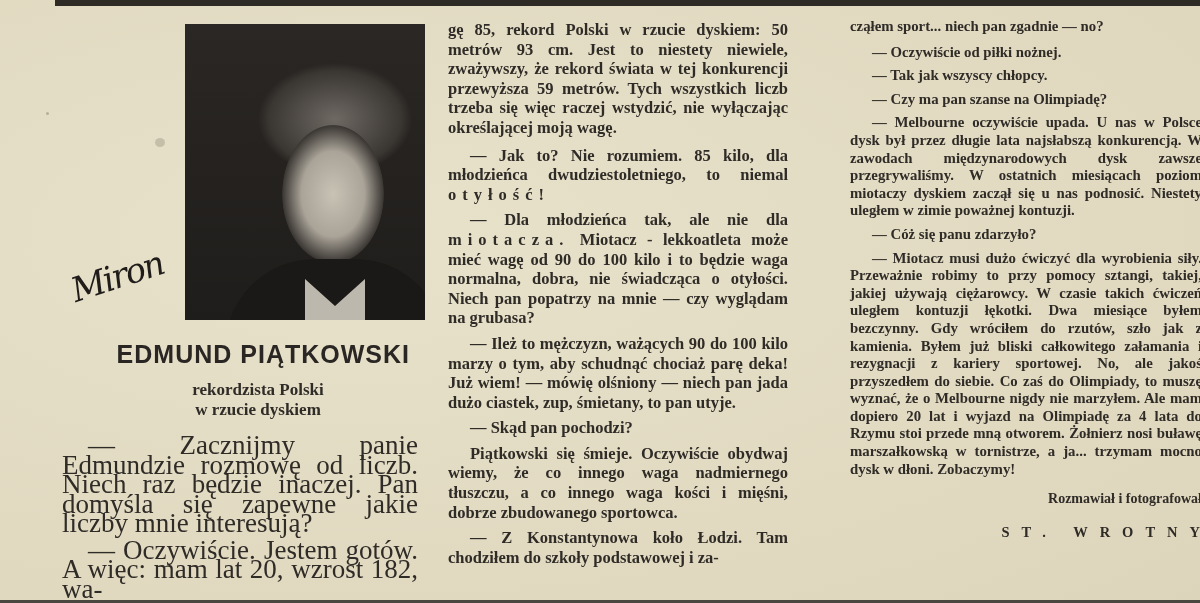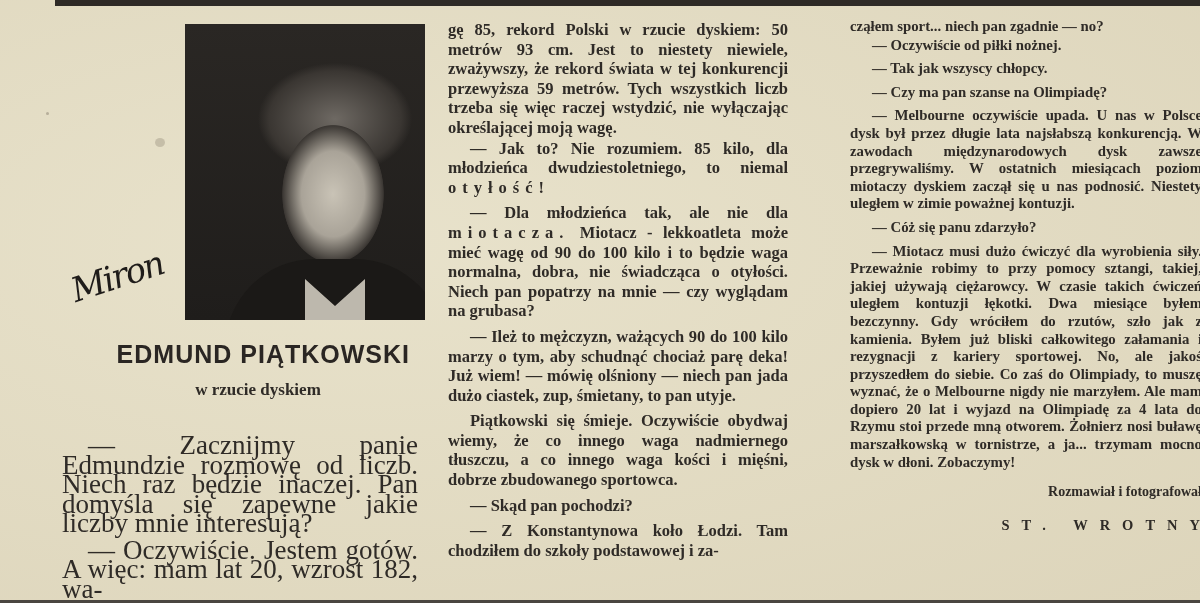--- a/index.html
+++ b/index.html
@@ -36,21 +36,21 @@
     position:absolute; left:120px; top:380px; width:276px; text-align:center;
     font-weight:bold; font-size:17px; line-height:20px;
   }
   .col { position:absolute; text-align:justify; }
   .col p { margin:0; }
   .col1 { left:62px; top:436px; width:356px; font-size:27px; line-height:19.5px; }
   .col1 p.para { text-indent:26px; margin-bottom:7px; }
   .col2 { left:448px; top:20px; width:340px; font-size:16.5px; line-height:19.6px; font-weight:bold; }
   .col3 { left:850px; top:18px; width:352px; font-size:14.8px; line-height:17.6px; font-weight:bold; }
   .col2 p.para, .col3 p.para { text-indent:22px; margin-bottom:6px; }
-  .col2 p.cont, .col3 p.cont { margin-bottom:1px; }
+  .col2 p.cont, .col3 p.cont { margin-bottom:8px; }
   .spaced { letter-spacing:6px; }
   .byline { text-align:right; margin-top:12px; }
   .byline .role { font-size:14px; }
   .byline .name { font-size:14.5px; letter-spacing:12px; margin-top:16px; margin-right:-10px; }
   .dust { position:absolute; border-radius:50%; background:#8a8070; opacity:.5; }
 </style>
 </head>
 <body>
 
 <div class="frame-top"></div>
@@ -61,35 +61,36 @@
 
 <div class="signature">Miron</div>
 
 <div class="photo" title="portrait of Edmund Piątkowski">
   <div class="shoulders"></div>
   <div class="collar"></div>
 </div>
 
 <div class="headline">EDMUND PIĄTKOWSKI</div>
 <div class="subhead">
+  <div>rekordzista Polski</div>
   <div>w rzucie dyskiem</div>
 </div>
 
 <div class="col col1">
   <p class="para">— Zacznijmy panie Edmundzie rozmowę od liczb. Niech raz będzie inaczej. Pan domyśla się zapewne jakie liczby mnie interesują?</p>
   <p class="para">— Oczywiście. Jestem gotów. A więc: mam lat 20, wzrost 182, wa-</p>
 </div>
 
 <div class="col col2">
   <p class="cont">gę 85, rekord Polski w rzucie dyskiem: 50 metrów 93 cm. Jest to niestety niewiele, zważywszy, że rekord świata w tej konkurencji przewyższa 59 metrów. Tych wszystkich liczb trzeba się więc raczej wstydzić, nie wyłączając określającej moją wagę.</p>
   <p class="para"><span>— Jak to? Nie rozumiem. 85 kilo, dla młodzieńca dwudziestoletniego, to niemal </span><span class="spaced">otyłość!</span></p>
   <p class="para"><span>— Dla młodzieńca tak, ale nie dla </span><span class="spaced">miotacza.</span><span> Miotacz - lekkoatleta może mieć wagę od 90 do 100 kilo i to będzie waga normalna, dobra, nie świadcząca o otyłości. Niech pan popatrzy na mnie — czy wyglądam na grubasa?</span></p>
   <p class="para">— Ileż to mężczyzn, ważących 90 do 100 kilo marzy o tym, aby schudnąć chociaż parę deka! Już wiem! — mówię olśniony — niech pan jada dużo ciastek, zup, śmietany, to pan utyje.</p>
+  <p class="para">— Skąd pan pochodzi?</p>
   <p class="para">Piątkowski się śmieje. Oczywiście obydwaj wiemy, że co innego waga nadmiernego tłuszczu, a co innego waga kości i mięśni, dobrze zbudowanego sportowca.</p>
-  <p class="para">— Skąd pan pochodzi?</p>
   <p class="para">— Z Konstantynowa koło Łodzi. Tam chodziłem do szkoły podstawowej i za-</p>
 </div>
 
 <div class="col col3">
   <p class="cont">cząłem sport... niech pan zgadnie — no?</p>
   <p class="para">— Oczywiście od piłki nożnej.</p>
   <p class="para">— Tak jak wszyscy chłopcy.</p>
   <p class="para">— Czy ma pan szanse na Olimpiadę?</p>
   <p class="para">— Melbourne oczywiście upada. U nas w Polsce dysk był przez długie lata najsłabszą konkurencją. W zawodach międzynarodowych dysk zawsze przegrywaliśmy. W ostatnich miesiącach poziom miotaczy dyskiem zaczął się u nas podnosić. Niestety uległem w zimie poważnej kontuzji.</p>
   <p class="para">— Cóż się panu zdarzyło?</p>

